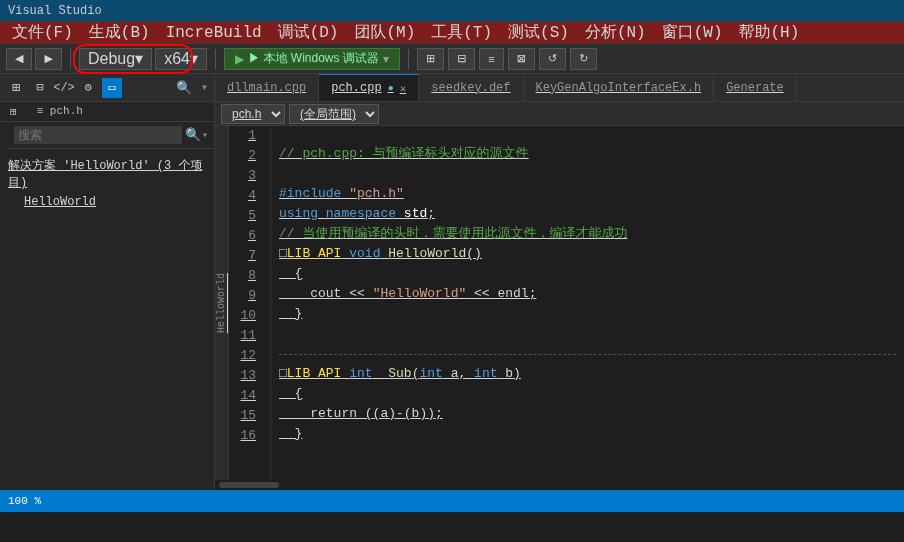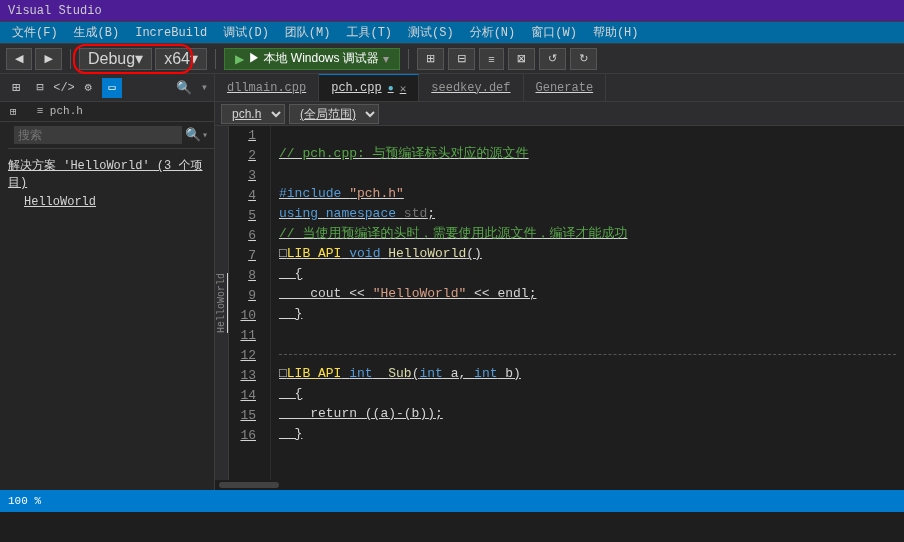--- a/index.html
+++ b/index.html
@@ -8,38 +8,38 @@
       color: #d4d4d4;
       font-family: 'Consolas', 'Courier New', monospace;
       font-size: 13px;
       width: 904px;
       height: 542px;
       overflow: hidden;
     }
 
     
     .title-bar {
-      background: #4c1d95;
+      background: #0c4a6e;
       height: 22px;
       display: flex;
       align-items: center;
       padding: 0 8px;
       font-size: 12px;
       color: #ccc;
       border-bottom: 1px solid #3c3c3c;
     }
 
     
     .menu-bar {
-      background: #0369a1;
+      background: #7f1d1d;
       height: 22px;
       display: flex;
       align-items: center;
       padding: 0 4px;
-      font-size: 12px;
+      font-size: 16px;
       color: #d4d4d4;
       border-bottom: 1px solid #3c3c3c;
     }
     .menu-item {
       padding: 2px 8px;
       cursor: pointer;
       white-space: nowrap;
     }
 
     
@@ -241,21 +241,21 @@
       white-space: pre;
     }
 
     
     .c-comment { color: #57a64a; }
     .c-keyword { color: #569cd6; }
     .c-string { color: #d69d85; }
     .c-macro { color: #fde047; }
     .c-function { color: #dcdcaa; }
     .c-plain { color: #d4d4d4; }
-    .c-cyan { color: #737373; }
+    .c-cyan { color: #ffffff; }
 
     
     .status-bar {
       background: #007acc;
       height: 22px;
       display: flex;
       align-items: center;
       padding: 0 8px;
       font-size: 11px;
       color: #fff;
@@ -322,21 +322,21 @@
     <button class="toolbar-btn">
       <span>x64</span>
       <span> ▾</span>
     </button>
   </div>
 
   <div class="toolbar-separator"></div>
 
   <button class="toolbar-run">
     <span style="color:#6dbf67;">▶</span>
-    <span class="run-text" style="font-size:12px; color:#ffffff;">▶  本地 Windows 调试器</span>
+    <span class="run-text" style="font-size:12px; color:#86efac;">▶  本地 Windows 调试器</span>
     <span style="color:#999;"> ▾</span>
   </button>
 
   <div class="toolbar-separator"></div>
 
   <button class="toolbar-btn" style="font-size:11px;">⊞</button>
   <button class="toolbar-btn" style="font-size:11px;">⊟</button>
   <button class="toolbar-btn" style="font-size:11px;">≡</button>
   <button class="toolbar-btn" style="font-size:11px;">⊠</button>
   <button class="toolbar-btn" style="font-size:11px;">↺</button>
@@ -385,20 +385,23 @@
       <div class="tab">
         <span>dllmain.cpp</span>
       </div>
       <div class="tab active">
         <span>pch.cpp</span>
         <span class="tab-modified">●</span>
         <span class="tab-close">✕</span>
       </div>
       <div class="tab">
         <span>seedkey.def</span>
+      </div>
+      <div class="tab">
+        <span>KeyGenAlgoInterfaceEx.h</span>
       </div>
       <div class="tab">
         <span>Generate</span>
       </div>
     </div>
 
     <div class="scope-bar">
       <select class="scope-dropdown">
         <option>pch.h</option>
       </select>

